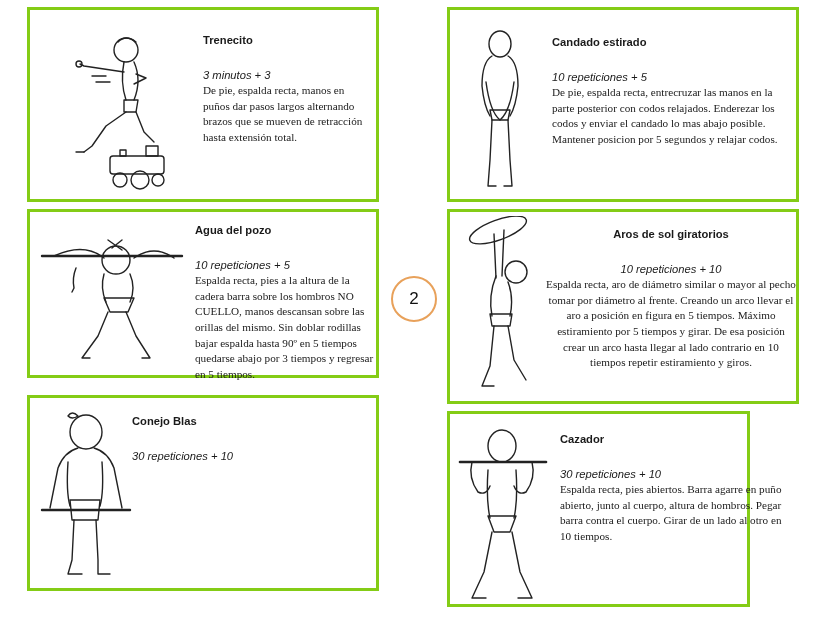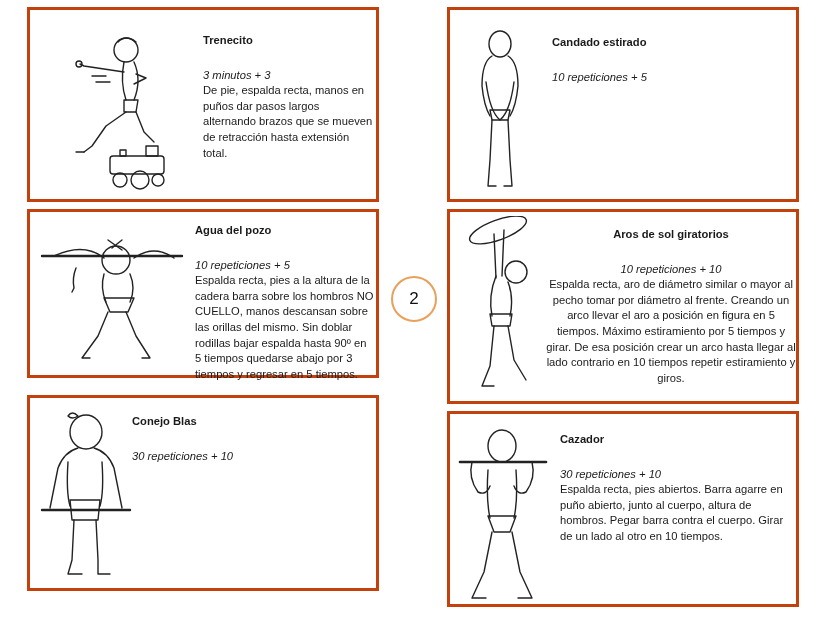--- a/index.html
+++ b/index.html
@@ -1,24 +1,24 @@
 <!DOCTYPE html>
 <html><head>
   <meta charset="utf-8">
   <style>
     html, body { margin: 0; padding: 0; background: #ffffff; }
     body { width: 825px; height: 618px; position: relative; overflow: hidden;
            font-family: "Liberation Sans", "DejaVu Sans", sans-serif; color: #111; }
-    .card { position: absolute; box-sizing: border-box; border: 3px solid #c2410c; background: #fff; }
+    .card { position: absolute; box-sizing: border-box; border: 3px solid #84cc16; background: #fff; }
     .figure { position: absolute; }
     .figure svg { width: 100%; height: 100%; display: block; }
     .text { position: absolute; font-size: 11.2px; line-height: 15.6px; color: #1a1a1a; }
     .title { font-weight: bold; display: block; }
     .reps { font-style: italic; display: block; margin-top: 19px; }
-    .desc { display: block; }
+    .desc { display: block; font-family: Liberation Serif, serif; }
     .badge { position: absolute; left: 391px; top: 276px; width: 46px; height: 46px;
              box-sizing: border-box; border: 2px solid #e8a15a; border-radius: 50%;
              display: flex; align-items: center; justify-content: center;
              font-size: 17px; color: #111; background: #fff; }
   </style>
 </head>
 <body>
 
 <div class="card" style="left:27px;top:7px;width:352px;height:195px;">
   <div class="figure" style="left:24px;top:18px;width:120px;height:165px;">
@@ -58,20 +58,21 @@
       <path d="M38 34 q10 6 10 30 q-2 20 -8 30"></path>
       <path d="M16 60 q4 30 14 38 q10 -8 14 -38"></path>
       <path d="M20 88 h20 l-2 10 h-16 z"></path>
       <path d="M22 98 l-2 40 l-2 26 h8"></path>
       <path d="M38 98 l2 40 l2 26 h-8"></path>
     </svg>
   </div>
   <div class="text" style="left:102px;top:25px;width:240px;">
     <span class="title">Candado estirado</span>
     <span class="reps">10 repeticiones + 5</span>
+    <span class="desc">De pie, espalda recta, entrecruzar  las manos en la parte posterior con codos relajados. Enderezar los codos y enviar el candado lo mas abajo posible. Mantener posicion por 5 segundos y relajar codos.</span>
   </div>
 </div>
 
 <div class="card" style="left:27px;top:209px;width:352px;height:169px;">
   <div class="figure" style="left:4px;top:14px;width:150px;height:140px;">
     <svg viewBox="0 0 150 140" fill="none" stroke="#222" stroke-width="1.4" stroke-linecap="round" stroke-linejoin="round">
       <path d="M8 30 L148 30" stroke-width="2.4"></path>
       <circle cx="82" cy="34" r="14"></circle>
       <path d="M74 14 l14 10 M88 14 l-10 8"></path>
       <path d="M20 30 q30 -14 50 2"></path>
@@ -126,21 +127,21 @@
       <path d="M36 110 l-2 40 l-4 14 h14"></path>
       <path d="M58 110 l2 40 l0 14 h12"></path>
     </svg>
   </div>
   <div class="text" style="left:102px;top:16px;width:245px;">
     <span class="title">Conejo Blas</span>
     <span class="reps">30 repeticiones + 10</span>
   </div>
 </div>
 
-<div class="card" style="left:447px;top:411px;width:352px;height:196px;">
+<div class="card" style="left:447px;top:411px;width:303px;height:196px;">
   <div class="figure" style="left:8px;top:12px;width:90px;height:180px;">
     <svg viewBox="0 0 90 180" fill="none" stroke="#222" stroke-width="1.4" stroke-linecap="round" stroke-linejoin="round">
       <path d="M2 36 L88 36" stroke-width="2.6"></path>
       <ellipse cx="44" cy="20" rx="14" ry="16"></ellipse>
       <path d="M14 36 q-4 16 6 30 q8 4 12 -6"></path>
       <path d="M74 36 q4 16 -6 30 q-8 4 -12 -6"></path>
       <path d="M30 44 q-2 30 2 48"></path>
       <path d="M58 44 q2 30 -2 48"></path>
       <path d="M30 90 h28 l-6 16 h-16 z"></path>
       <path d="M34 106 l-8 40 l-12 26 h14"></path>

